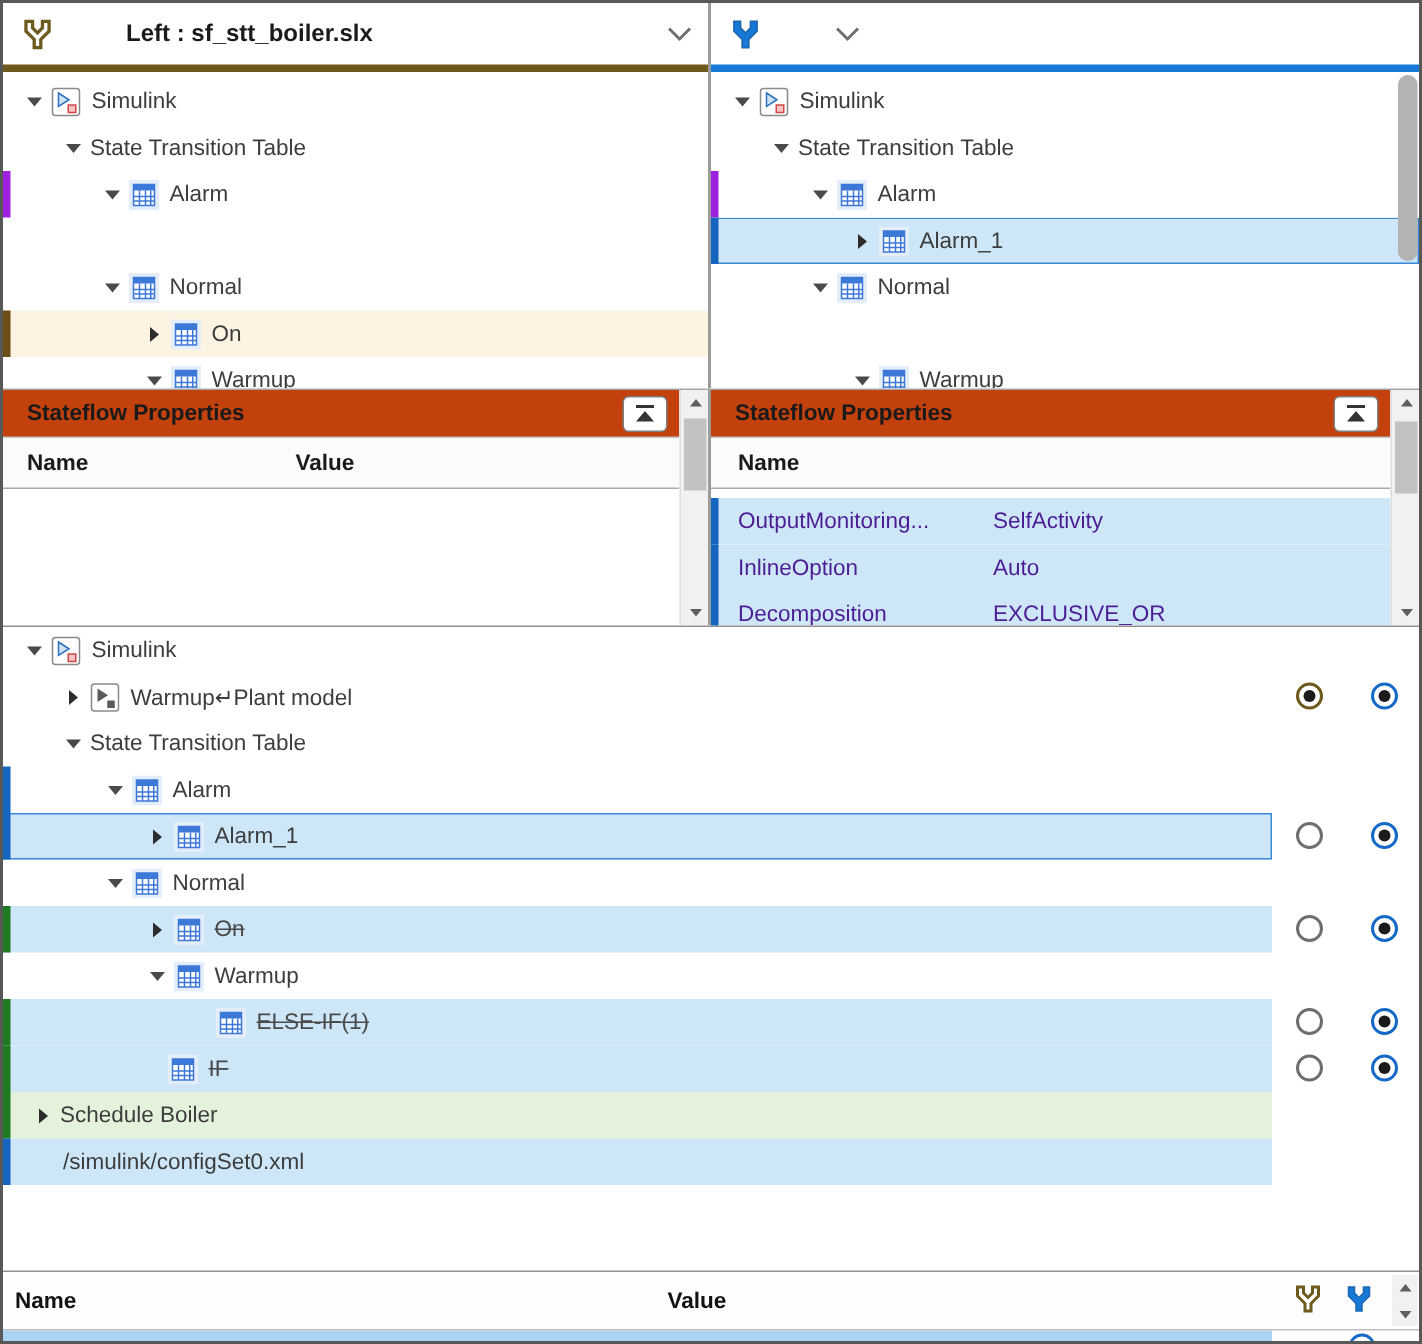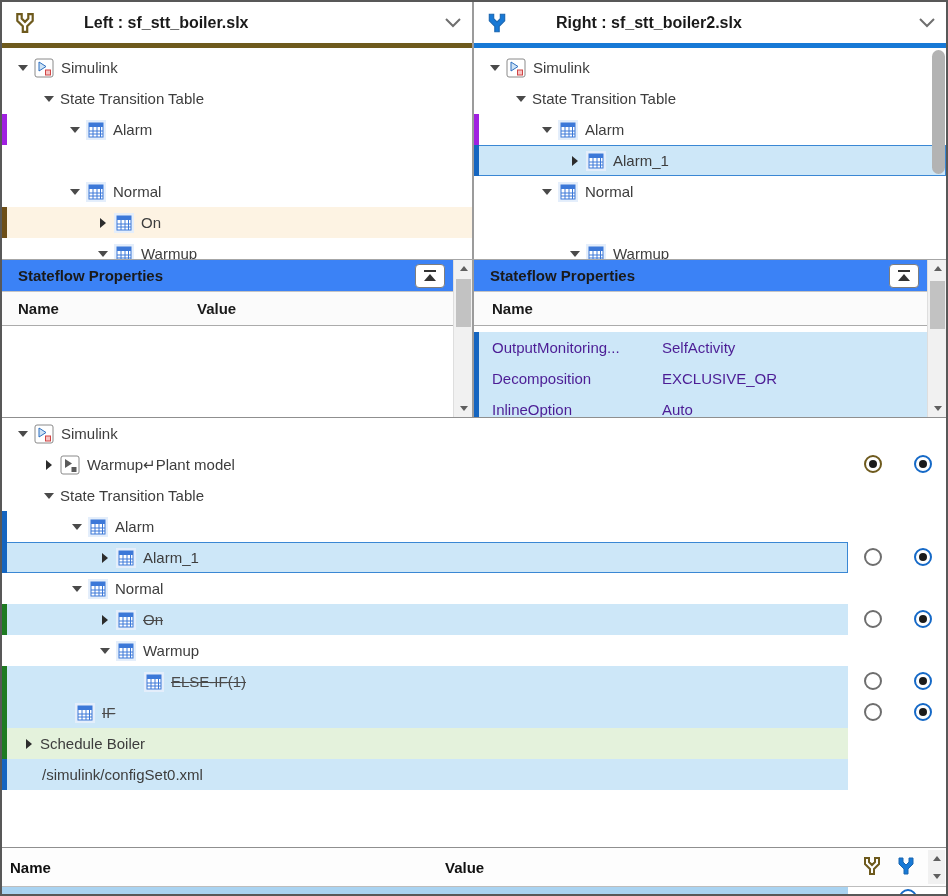--- a/index.html
+++ b/index.html
@@ -42,21 +42,21 @@
   .lbl{font-size:15px;color:#3d3d3d;white-space:nowrap;}
   .strike .lbl{text-decoration:line-through;color:#4a4a4a;}
 
   
   .overlay-thumb{position:absolute;right:1px;top:2px;width:13px;height:124px;background:#b3b3b3;border-radius:7px;z-index:5;}
 
   
   .ppanel{position:absolute;top:0;bottom:0;background:#fff;overflow:hidden;}
   .ppanel.left{left:0;width:451px;}
   .ppanel.right{left:472px;width:453px;}
-  .phead{height:32px;background:#3b82f6;border-bottom:1px solid #c4c4c4;display:flex;align-items:center;padding:0 8px 0 16px;box-sizing:border-box;}
+  .phead{height:32px;background:#c2410c;border-bottom:1px solid #c4c4c4;display:flex;align-items:center;padding:0 8px 0 16px;box-sizing:border-box;}
   .ptitle{font-size:15px;font-weight:bold;color:#1a1a1a;flex:1;}
   .collapse-btn{width:28px;height:22px;border:1px solid #7e7e7e;border-radius:4px;background:#fff;display:inline-flex;align-items:center;justify-content:center;}
   .colhdr{height:33px;background:#fbfbfb;border-bottom:1px solid #ababab;display:flex;align-items:center;}
   .colhdr .cname{font-size:15px;font-weight:bold;color:#1a1a1a;}
   .pbody{position:relative;overflow:hidden;height:92px;padding-top:6px;box-sizing:content-box;}
   .prow{position:relative;height:31px;display:flex;align-items:center;background:#cde7f8;}
   .prow .pn,.prow .pv{font-size:15px;color:#4c1d95;white-space:nowrap;}
   .vscroll{position:absolute;top:0;bottom:0;width:19px;background:#f1f1f1;border-left:1px solid #dedede;}
   .vscroll.vleft{left:451px;}
   .vscroll.vright{left:925px;width:19px;}
@@ -188,21 +188,20 @@
 
     <div class="vdivider"></div>
 
     <div class="fpanel right">
       <div class="fhead">
         <span class="ytop">
           <svg width="22" height="22" viewBox="0 0 20 20">
               <path d="M3 2 h4 v4 l3 3 3-3 V2 h4 v6 l-5 5 v5 h-4 v-5 L3 8 Z" fill="#1779d6" stroke="#1a66b0" stroke-width="1"></path>
             </svg>
         </span>
-        <span class="ftitle">Right : sf_stt_boiler2.slx</span>
         <span>
           <svg width="18" height="12" viewBox="0 0 18 12">
               <polyline points="2,2 9,9 16,2" fill="none" stroke="#6f6f6f" stroke-width="2"></polyline>
             </svg>
         </span>
       </div>
       <div class="accentbar blue"></div>
       <div class="tree">
         <div class="overlay-thumb"></div>
         <div class="trow" style="padding-left:14px">
@@ -317,27 +316,27 @@
 
       </div>
       <div class="pbody">
         <div class="prow">
           <span class="bar blue"></span>
           <span class="pn" style="margin-left:18px">OutputMonitoring...</span>
           <span class="pv" style="position:absolute;left:188px">SelfActivity</span>
         </div>
         <div class="prow">
           <span class="bar blue"></span>
+          <span class="pn" style="margin-left:18px">InlineOption</span>
+          <span class="pv" style="position:absolute;left:188px">Auto</span>
+        </div>
+        <div class="prow">
+          <span class="bar blue"></span>
           <span class="pn" style="margin-left:18px">Decomposition</span>
           <span class="pv" style="position:absolute;left:188px">EXCLUSIVE_OR</span>
-        </div>
-        <div class="prow">
-          <span class="bar blue"></span>
-          <span class="pn" style="margin-left:18px">InlineOption</span>
-          <span class="pv" style="position:absolute;left:188px">Auto</span>
         </div>
       </div>
     </div>
 
     <div class="vscroll vright">
       <div class="sarrow up"></div>
       <div class="sthumb" style="top:21px;height:48px"></div>
       <div class="sarrow down"></div>
     </div>
   </div>
@@ -492,21 +491,21 @@
         </div>
         <span class="radio pos-l"></span>
         <span class="radio pos-r br-blue">
             <span class="dot"></span>
           </span>
       </div>
 
       <div class="trow strike">
         <div class="band bg-blue"></div>
         <span class="bar green"></span>
-        <div class="rc" style="padding-left:55px">
+        <div class="rc" style="padding-left:92px">
           <span class="tri"></span>
           <span class="ic">
             <svg width="20" height="20" viewBox="0 0 20 20">
                 <rect x="0" y="0" width="20" height="20" fill="#e4eefb"></rect>
                 <rect x="3" y="3" width="14" height="14" fill="#fff" stroke="#3c78d8"></rect>
                 <rect x="3" y="3" width="14" height="4" fill="#3c78d8"></rect>
                 <path d="M3 11 h14 M3 14 h14 M7 7 V17 M11 7 V17 M14.5 7 V17" stroke="#3c78d8" stroke-width="1" fill="none"></path>
               </svg>
           </span>
           <span class="lbl">IF</span>

